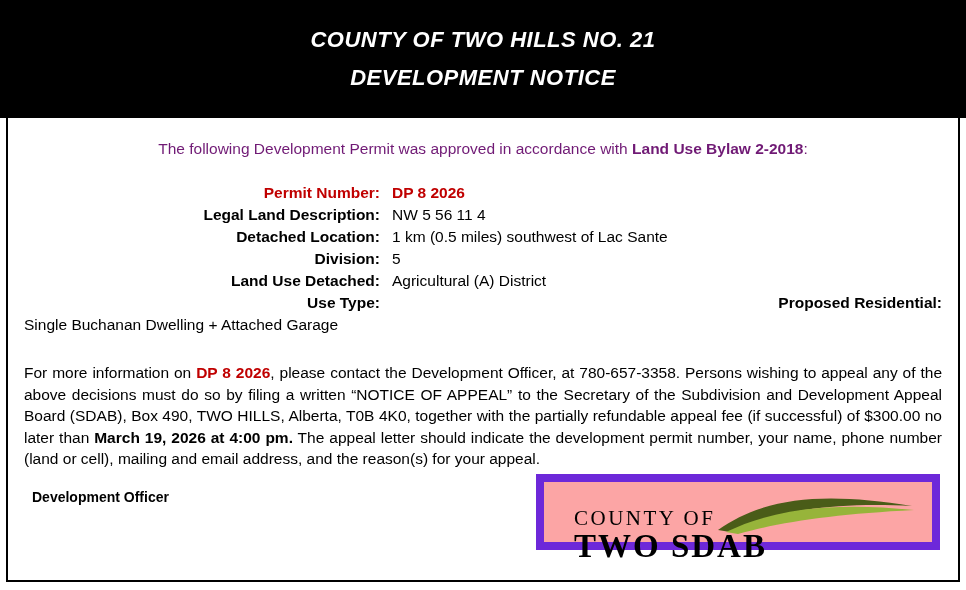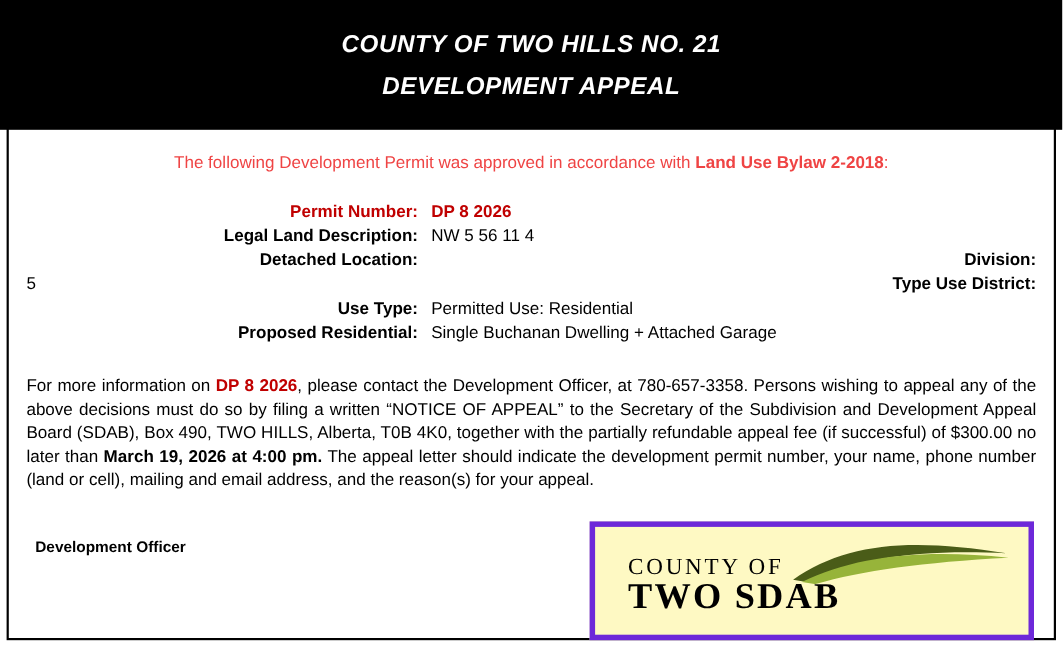--- a/index.html
+++ b/index.html
@@ -53,21 +53,21 @@
     left: 8px;
     top: 120px;
     width: 950px;
     height: 460px;
     box-sizing: border-box;
     padding: 14px 16px 0 16px;
   }
   .intro {
     text-align: center;
     font-size: 15.5px;
-    color: #ef4444;
+    color: #701a75;
     margin-top: 6px;
     margin-bottom: 0;
   }
   .intro b { font-weight: bold; }
 
   .details {
     margin: 26px 0 0 0;
     display: grid;
     grid-template-columns: 356px auto;
     row-gap: 4px;
@@ -102,23 +102,23 @@
     top: 368px;
     font-size: 14px;
     font-weight: bold;
     line-height: 19px;
   }
   .logo-box {
     position: absolute;
     left: 528px;
     top: 354px;
     width: 404px;
-    height: 108px;
-    border: 5px solid #6d28d9;
-    background: #fef9c3;
+    height: 76px;
+    border: 8px solid #6d28d9;
+    background: #fca5a5;
     box-sizing: border-box;
   }
   .logo-inner {
     position: relative;
     width: 100%;
     height: 100%;
   }
   .logo-county {
     position: absolute;
     left: 30px;
@@ -146,47 +146,48 @@
     height: 44px;
   }
 </style>
 </head>
 <body>
 
 <div class="page">
 
   <div class="header-band">
     <div class="header-line">COUNTY OF TWO HILLS NO. 21</div>
-    <div class="header-line">DEVELOPMENT APPEAL</div>
+    <div class="header-line">DEVELOPMENT NOTICE</div>
   </div>
 
   <div class="outer-frame"></div>
 
   <div class="content">
 
     <p class="intro">
       <span>The following Development Permit was approved in accordance with </span><b>Land Use Bylaw 2-2018</b><span>:</span>
     </p>
 
     <div class="details">
       <div class="det-label accent">Permit Number:</div>
       <div class="det-value accent">DP 8 2026</div>
 
       <div class="det-label">Legal Land Description:</div>
       <div class="det-value">NW 5 56 11 4</div>
 
       <div class="det-label">Detached Location:</div>
+      <div class="det-value">1 km (0.5 miles) southwest of Lac Sante</div>
 
       <div class="det-label">Division:</div>
       <div class="det-value">5</div>
 
-      <div class="det-label">Type Use District:</div>
+      <div class="det-label">Land Use Detached:</div>
+      <div class="det-value">Agricultural (A) District</div>
 
       <div class="det-label">Use Type:</div>
-      <div class="det-value">Permitted Use: Residential</div>
 
       <div class="det-label">Proposed Residential:</div>
       <div class="det-value">Single Buchanan Dwelling + Attached Garage</div>
     </div>
 
     <p class="body-text">
       <span>For more information on </span><span class="accent">DP 8 2026</span><span>, please contact the Development Officer, at 780-657-3358.  Persons wishing to appeal any of the above decisions must do so by filing a written “NOTICE OF APPEAL” to the Secretary of the Subdivision and Development Appeal Board (SDAB), Box 490, TWO HILLS, Alberta, T0B 4K0, together with the partially refundable appeal fee (if successful) of $300.00 no later than </span><b>March 19, 2026 at 4:00 pm.</b><span>  The appeal letter should indicate the development permit number, your name, phone number (land or cell), mailing and email address, and the reason(s) for your appeal.</span>
     </p>
 
     <div class="signature">

